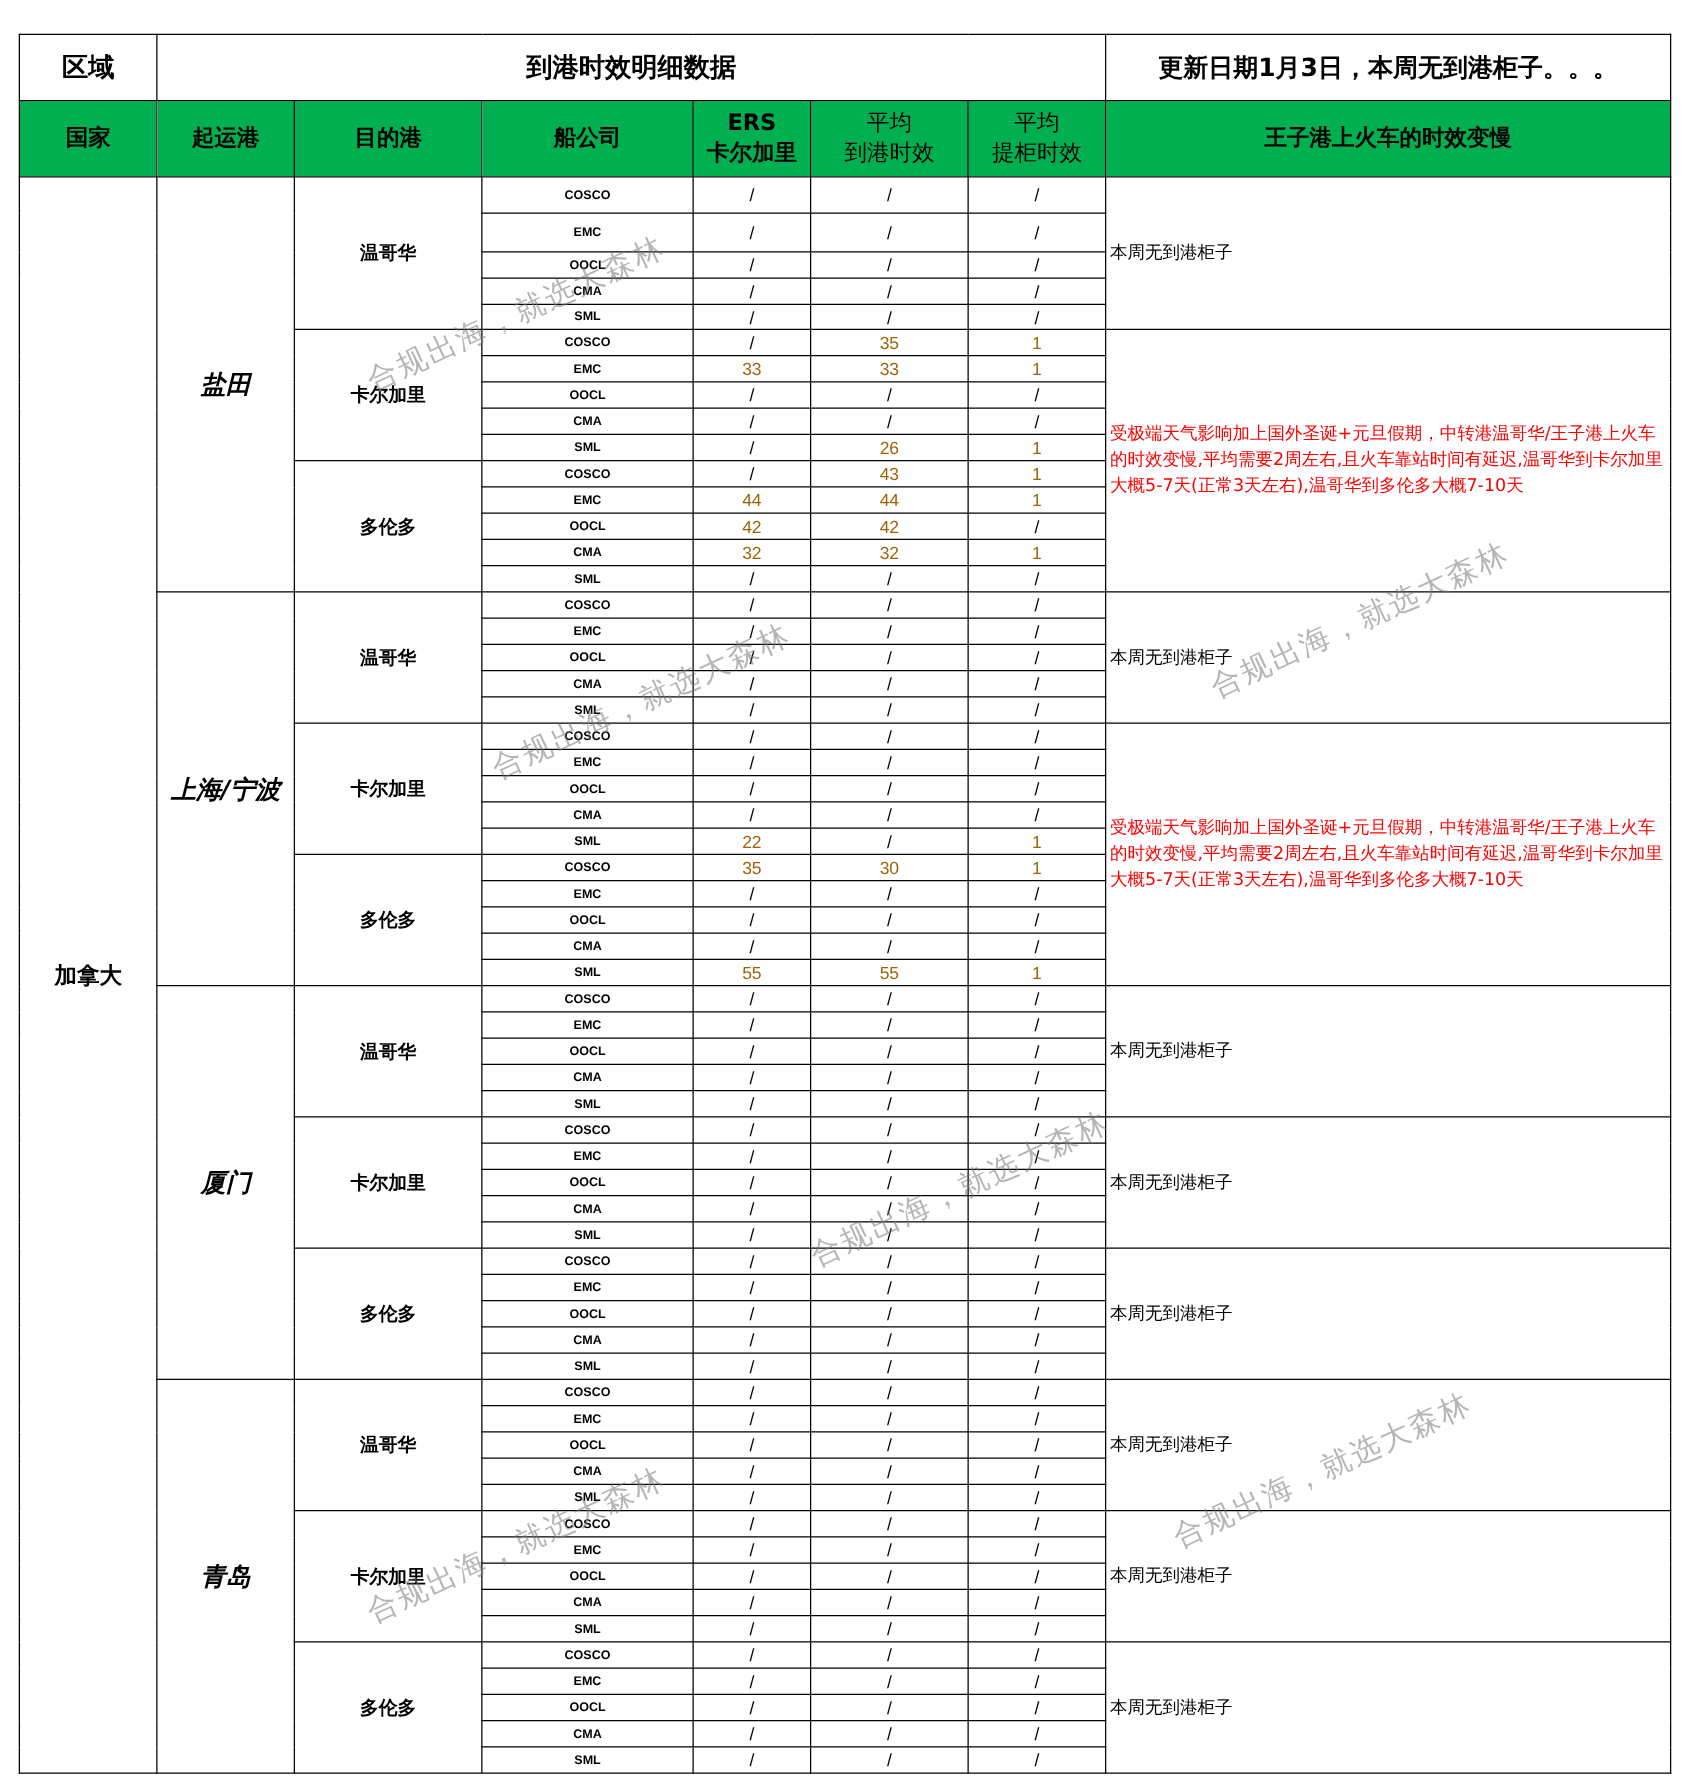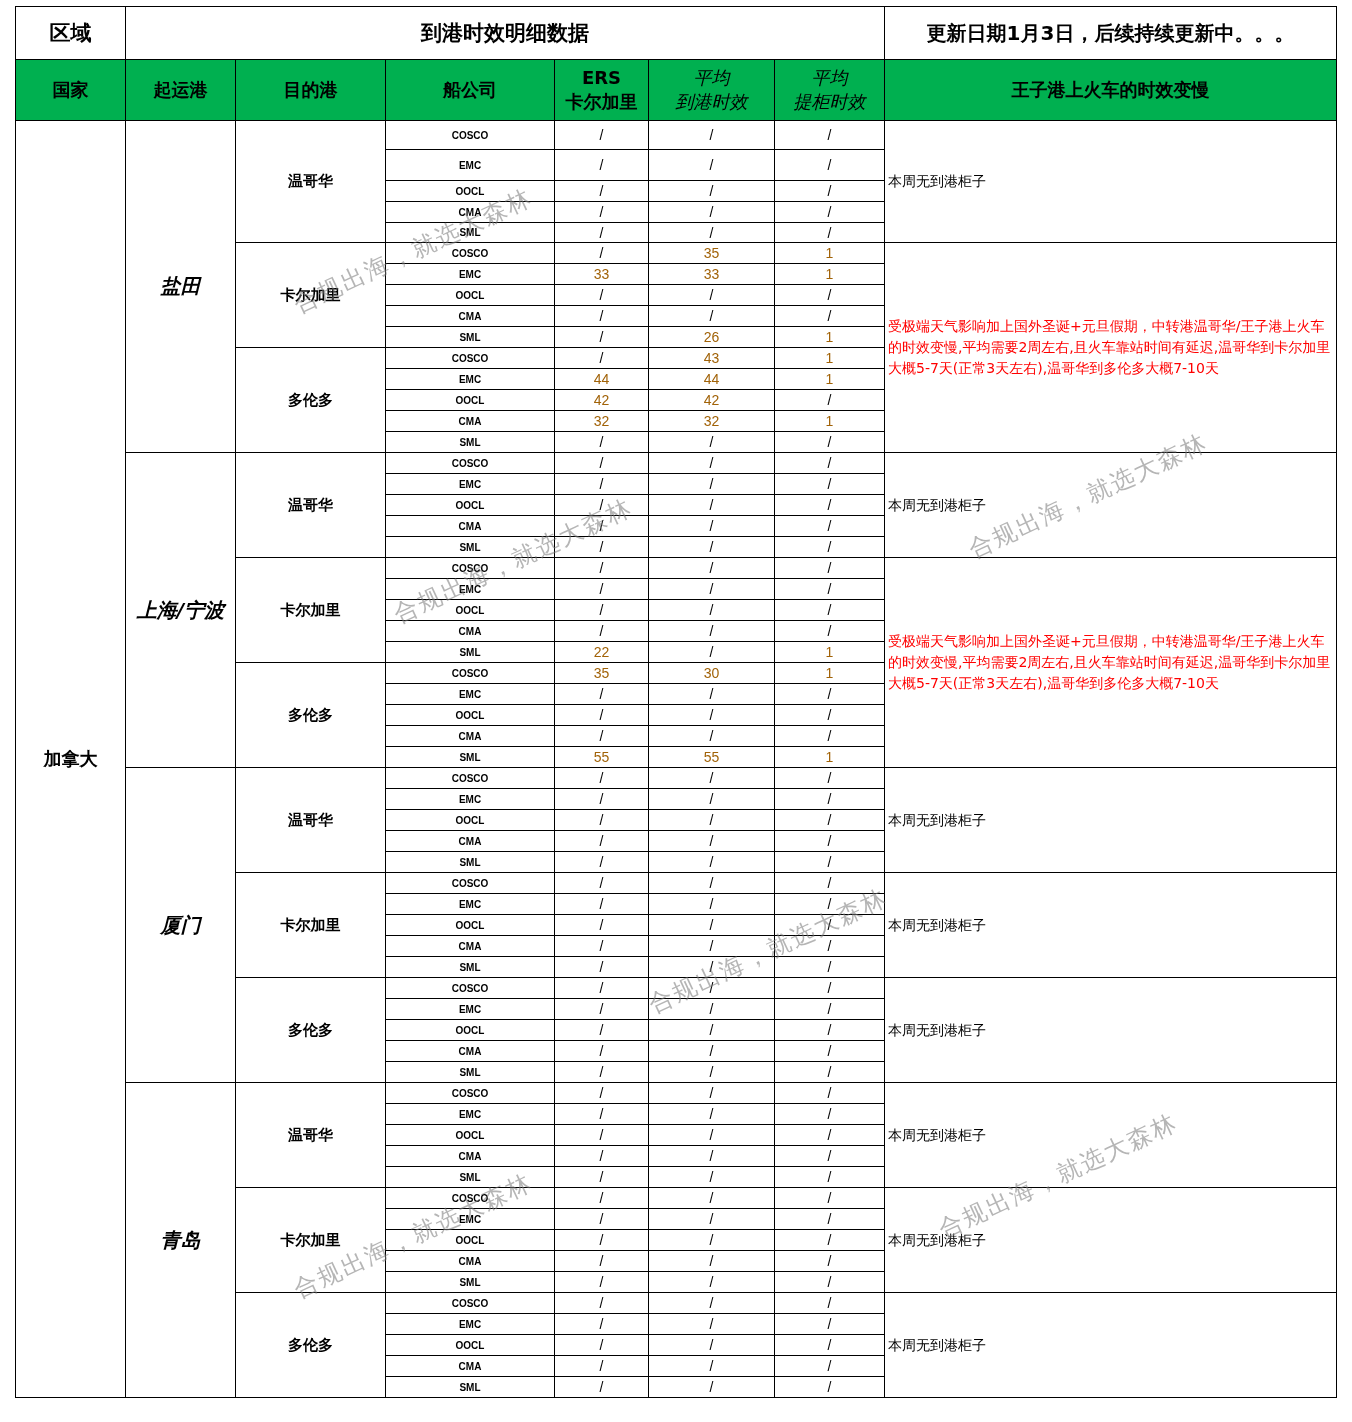--- a/index.html
+++ b/index.html
@@ -1,24 +1,24 @@
 <!DOCTYPE html>
 <html><head>
 <meta charset="utf-8">
 <style>
   html, body { margin: 0; padding: 0; background: #ffffff; }
   body { width: 1352px; height: 1422px; position: relative; overflow: hidden;
          font-family: "DejaVu Sans", "Liberation Sans", sans-serif; color: #000; }
-  #sheet { position: absolute; left: 15px; top: 6px; border-collapse: collapse; table-layout: fixed; border-radius: 31px; }
+  #sheet { position: absolute; left: 15px; top: 27px; border-collapse: collapse; table-layout: fixed; border-radius: 31px; }
   #sheet td { border: 1.5px solid #000; padding: 0; text-align: center; vertical-align: middle;
               overflow: hidden; white-space: nowrap; }
   .title-row td { height: 52px; font-size: 21px; font-weight: bold; background: #fff; }
   .title-row td.update { text-align: left; padding-left: 5px; font-size: 20px; }
   .hdr-row td { height: 60px; background: #00b050; font-size: 18px; font-weight: bold; line-height: 24px; }
-  .hdr-row td.serif { font-family: "DejaVu Serif", "Liberation Serif", serif; font-weight: normal; font-style: italic; }
+  .hdr-row td.serif { font-family: "DejaVu Serif", "Liberation Serif", serif; font-weight: normal; }
   .hdr-row td.analysis-h { text-align: left; padding-left: 5px; }
   .country { font-size: 18px; font-weight: bold; }
   .origin { font-size: 20px; font-weight: bold; font-style: italic; }
   .dest { font-size: 15px; font-weight: bold; }
   .carrier { font-size: 10px; font-weight: bold; font-family: "Liberation Sans", sans-serif; }
   .val { font-size: 14px; font-family: "Liberation Sans", sans-serif; }
   .val.red { color: #a16207; }
   td.note { text-align: left !important; padding-left: 3px !important; font-size: 14px; white-space: normal !important; line-height: 21px; }
   td.note.red { color: #ff0000; }
   .watermark { position: absolute; color: rgba(120,120,120,0.55); font-size: 24px; transform: rotate(-25deg);
@@ -35,21 +35,21 @@
       <col style="width:169px">
     <col style="width:94px">
       <col style="width:126px">
       <col style="width:110px">
       <col style="width:452px">
   </colgroup>
   <tbody id="tbody">
     <tr class="title-row">
       <td>区域</td>
       <td colspan="6">到港时效明细数据</td>
-      <td class="update">更新日期1月3日，后续持续更新中。。。</td>
+      <td class="update">更新日期1月3日，本周无到港柜子。。。</td>
     </tr>
     <tr class="hdr-row">
       <td>国家</td>
       <td>起运港</td>
       <td>目的港</td>
       <td>船公司</td>
       <td><span>ERS</span><br><span>卡尔加里</span></td>
       <td class="serif"><span>平均</span><br><span>到港时效</span></td>
       <td class="serif"><span>平均</span><br><span>提柜时效</span></td>
       <td class="analysis-h">王子港上火车的时效变慢</td>

